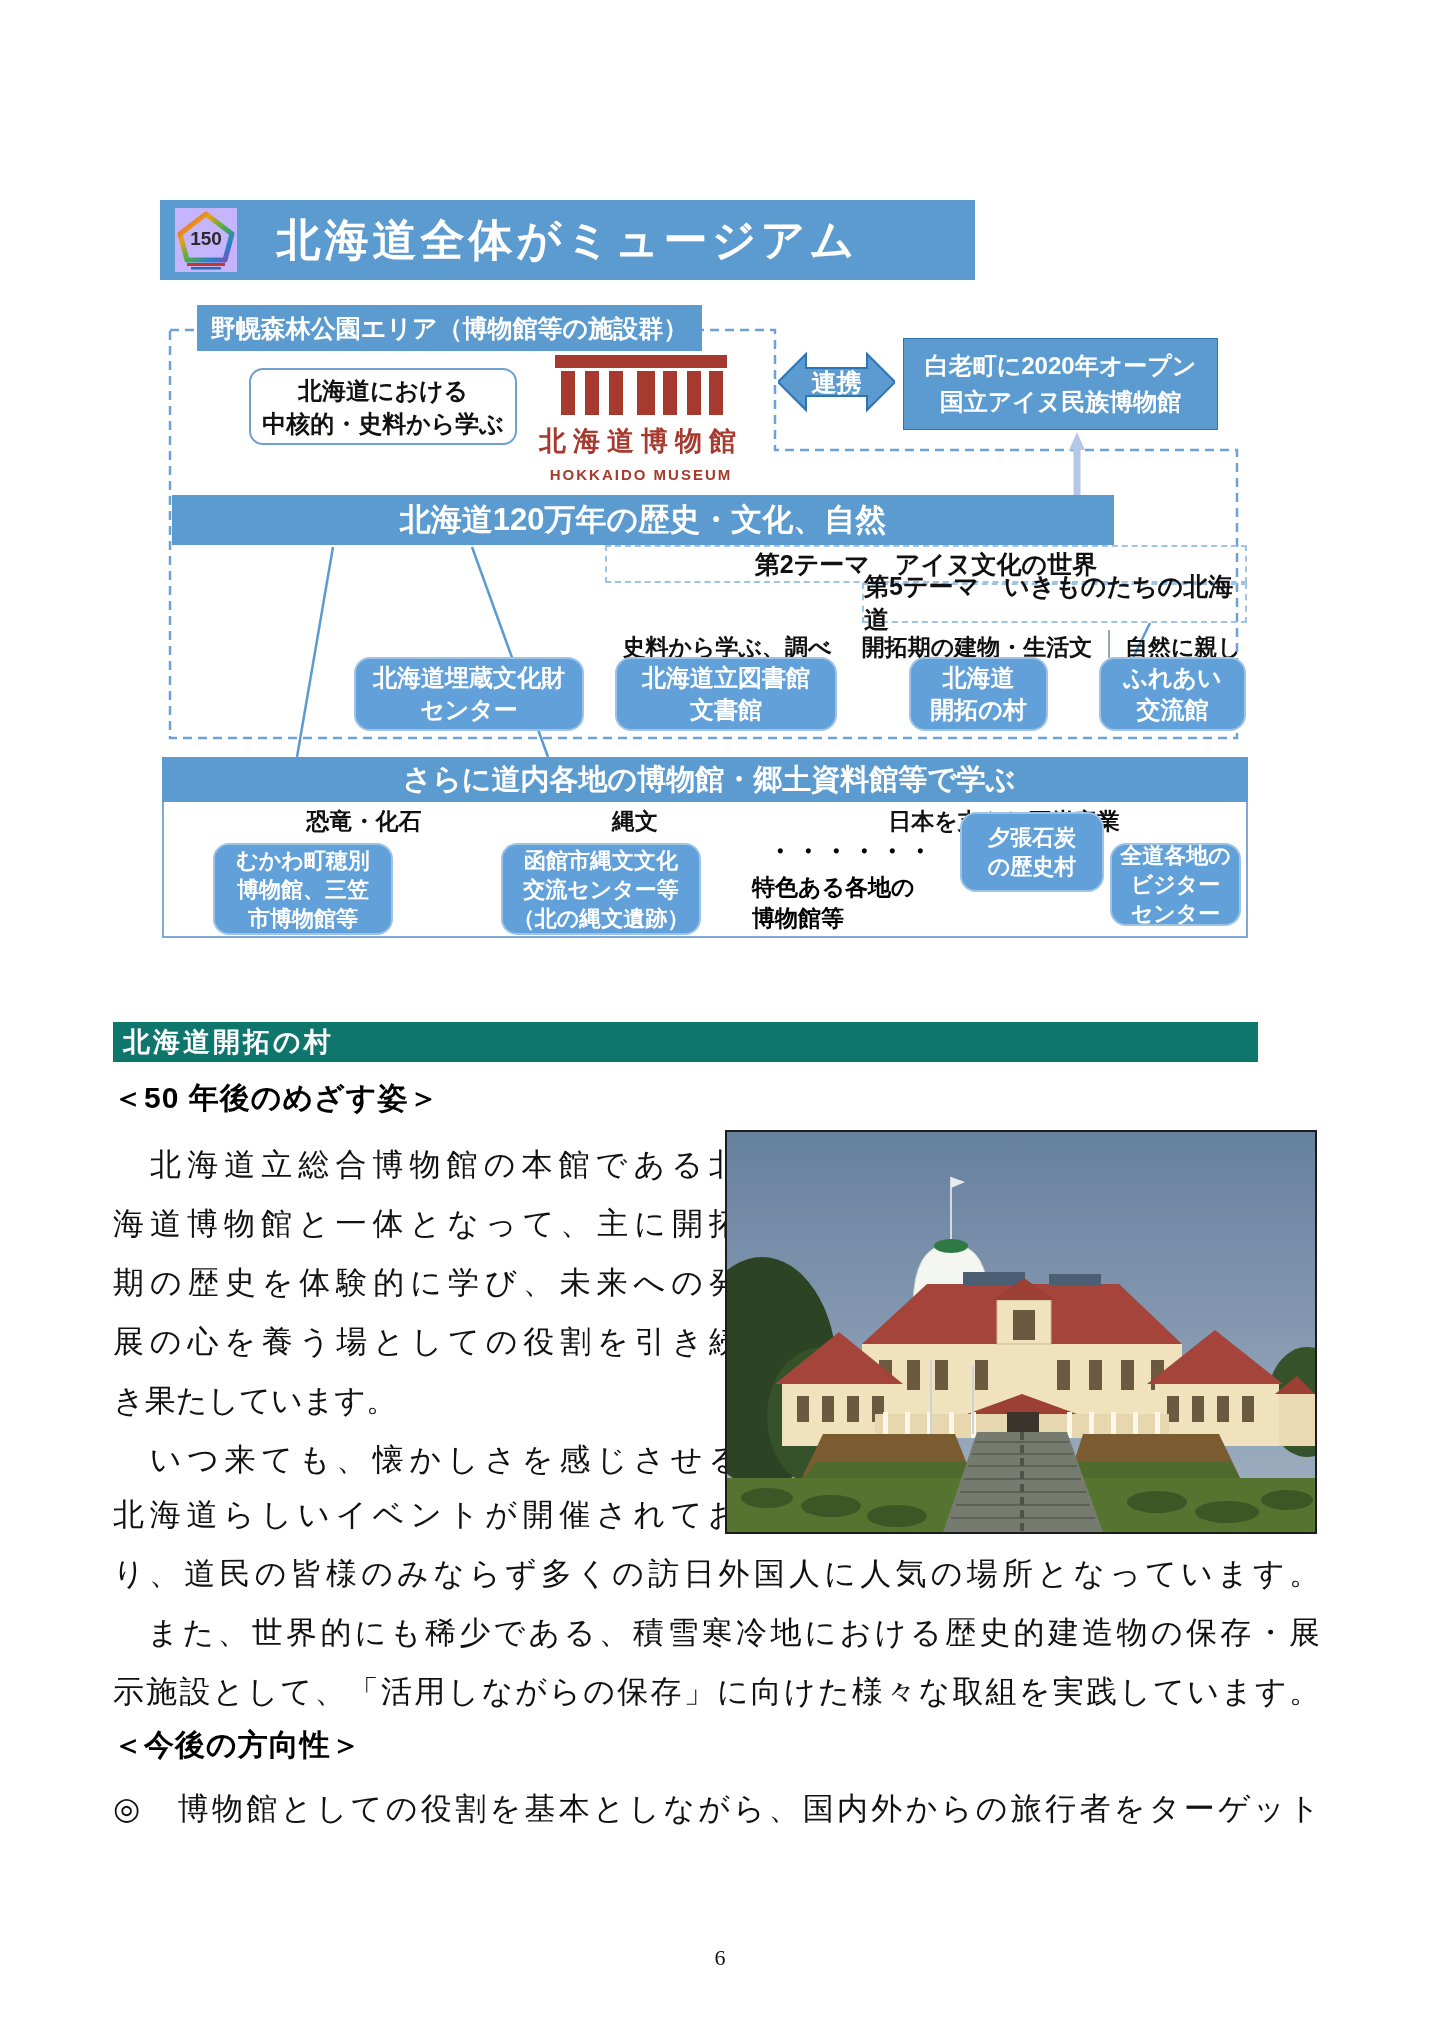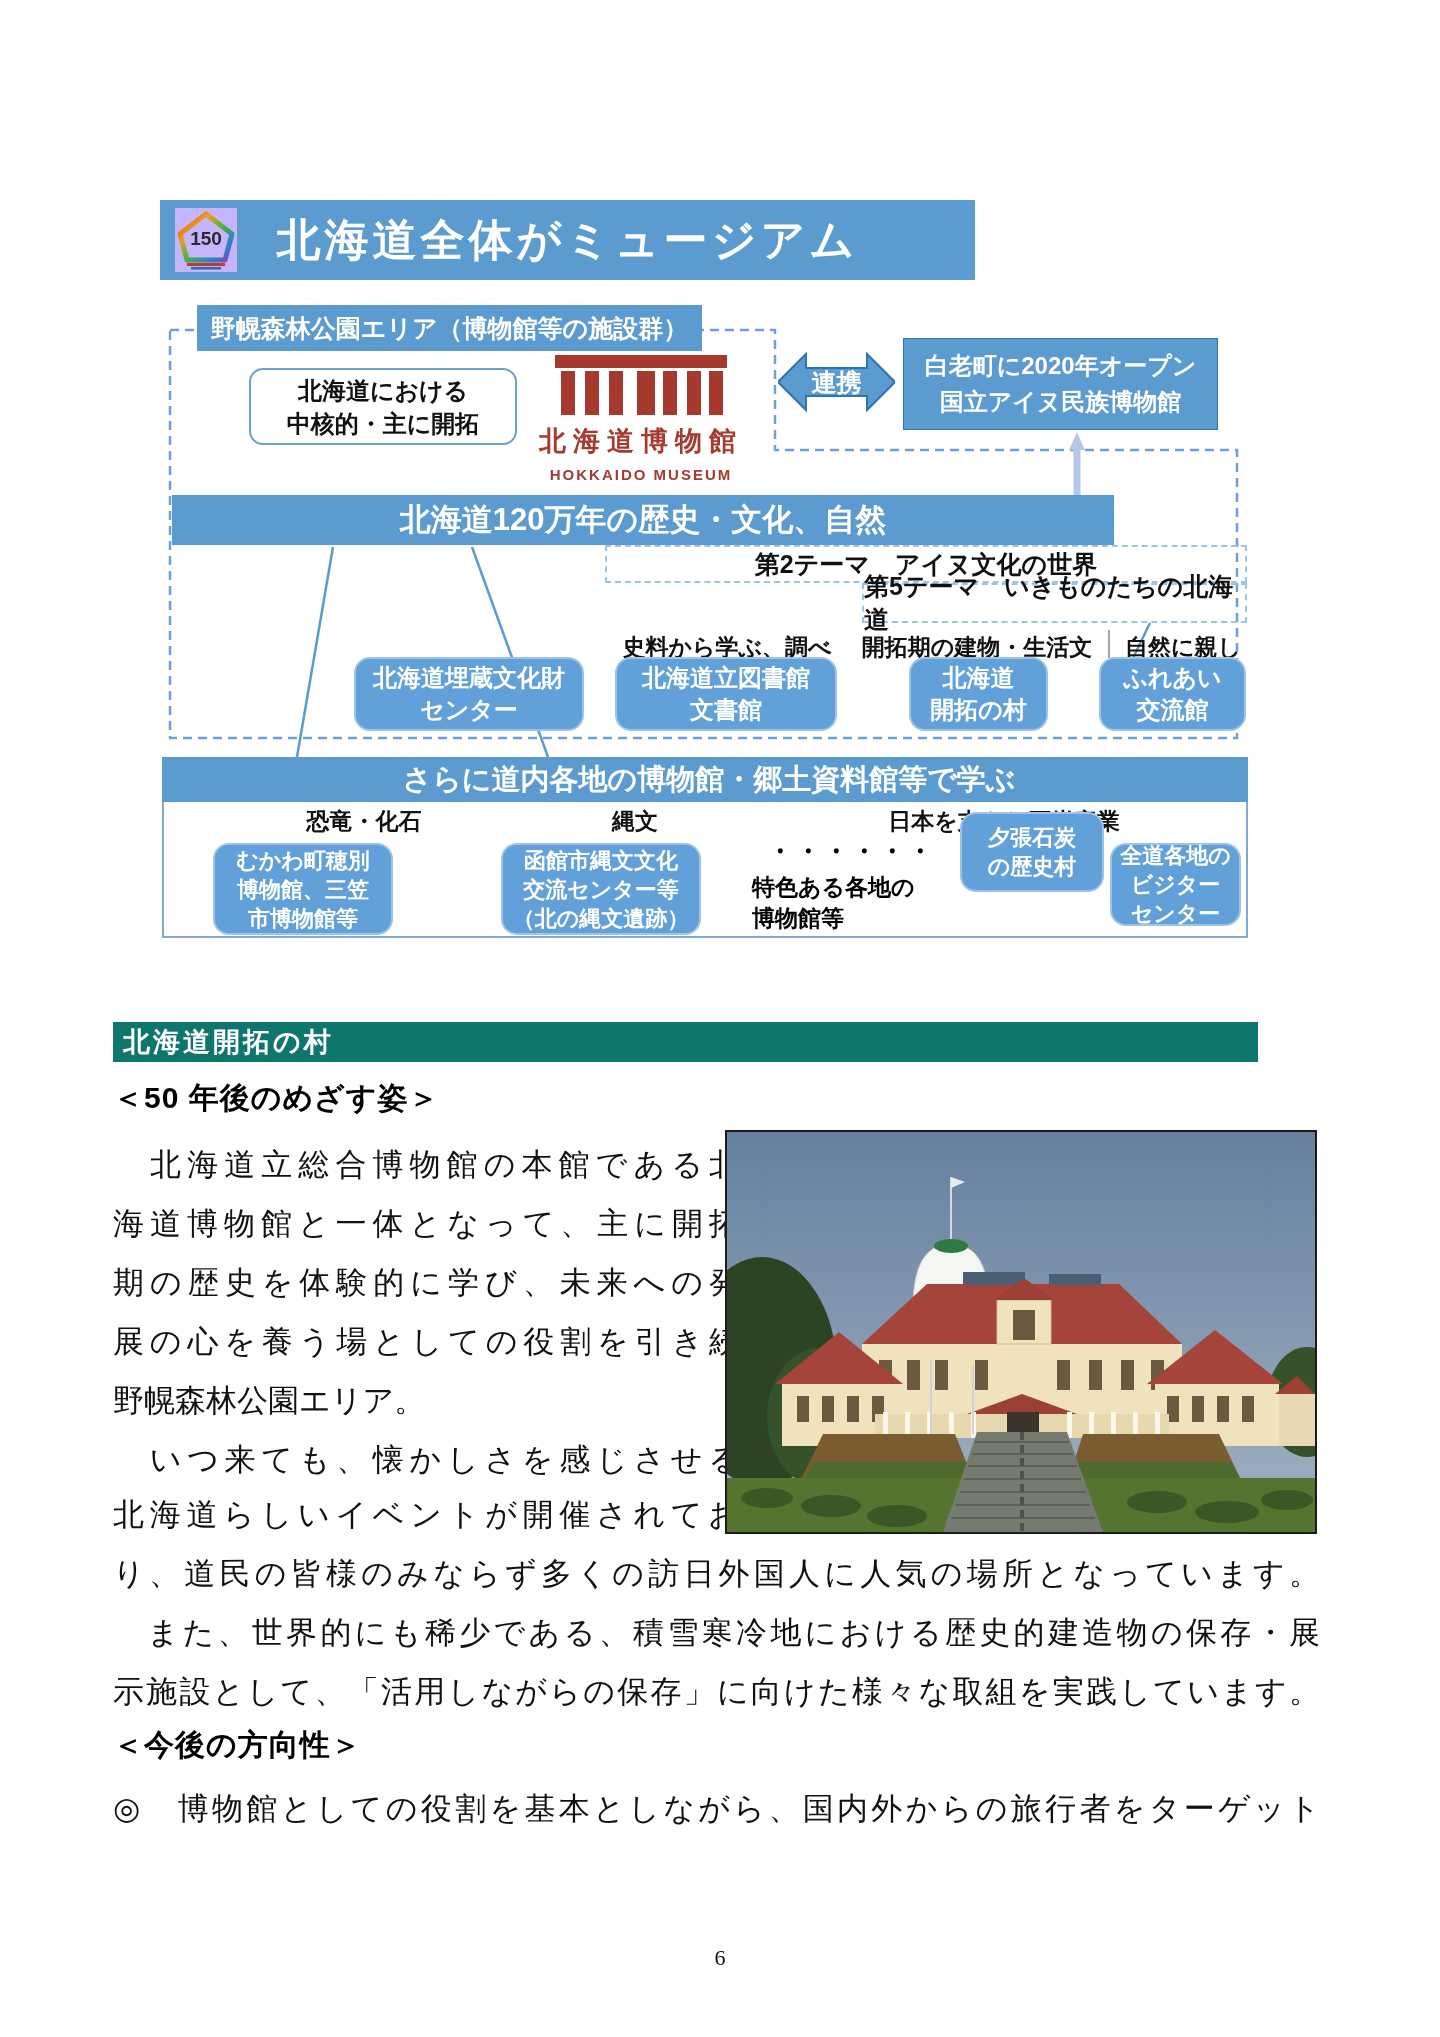--- a/index.html
+++ b/index.html
@@ -96,21 +96,21 @@
         <rect x="12" y="55" width="38" height="3" fill="#c0392b"></rect>
         <rect x="16" y="59" width="30" height="2.5" fill="#2b6cb0"></rect>
       </svg>
     </div>
     <div class="banner-title">北海道全体がミュージアム</div>
   </div>
 
   <div class="abs z2 blue-label nopporo">野幌森林公園エリア（博物館等の施設群）</div>
 
   <div class="abs z2 corebox pre">北海道における
-中核的・主に開拓</div>
+中核的・史料から学ぶ</div>
 
   <div class="abs z2 mlogo">
     <svg width="232" height="62" viewBox="0 0 232 62">
       <rect x="30" y="0" width="172" height="13" fill="#a63a2e"></rect>
       <rect x="36" y="16" width="14" height="44" fill="#a63a2e"></rect>
       <rect x="60" y="16" width="14" height="44" fill="#a63a2e"></rect>
       <rect x="84" y="16" width="14" height="44" fill="#a63a2e"></rect>
       <rect x="112" y="16" width="18" height="44" fill="#a63a2e"></rect>
       <rect x="138" y="16" width="14" height="44" fill="#a63a2e"></rect>
       <rect x="162" y="16" width="14" height="44" fill="#a63a2e"></rect>
@@ -176,21 +176,21 @@
 センター</div>
 
   <div class="abs z2 black-bar">北海道開拓の村</div>
 
   <div class="abs z2 h-angle" style="left:113px;top:1078px;">＜50 年後のめざす姿＞</div>
 
   <div class="abs z2 body-line n just" style="left:113px;top:1143px;">　北海道立総合博物館の本館である北</div>
   <div class="abs z2 body-line n just" style="left:113px;top:1202px;">海道博物館と一体となって、主に開拓</div>
   <div class="abs z2 body-line n just" style="left:113px;top:1261px;">期の歴史を体験的に学び、未来への発</div>
   <div class="abs z2 body-line n just" style="left:113px;top:1320px;">展の心を養う場としての役割を引き続</div>
-  <div class="abs z2 body-line n" style="left:113px;top:1379px;">野幌森林公園エリア。</div>
+  <div class="abs z2 body-line n" style="left:113px;top:1379px;">き果たしています。</div>
   <div class="abs z2 body-line n just" style="left:113px;top:1438px;">　いつ来ても、懐かしさを感じさせる</div>
   <div class="abs z2 body-line n just" style="left:113px;top:1493px;">北海道らしいイベントが開催されてお</div>
   <div class="abs z2 body-line w just" style="left:113px;top:1552px;">り、道民の皆様のみならず多くの訪日外国人に人気の場所となっています。</div>
   <div class="abs z2 body-line w just" style="left:113px;top:1611px;">　また、世界的にも稀少である、積雪寒冷地における歴史的建造物の保存・展</div>
   <div class="abs z2 body-line w just" style="left:113px;top:1670px;">示施設として、「活用しながらの保存」に向けた様々な取組を実践しています。</div>
 
   <div class="abs z2 h-angle" style="left:113px;top:1725px;">＜今後の方向性＞</div>
   <div class="abs z2 body-line w just" style="left:113px;top:1787px;">◎　博物館としての役割を基本としながら、国内外からの旅行者をターゲット</div>
 
   <div class="abs z2 photo">

